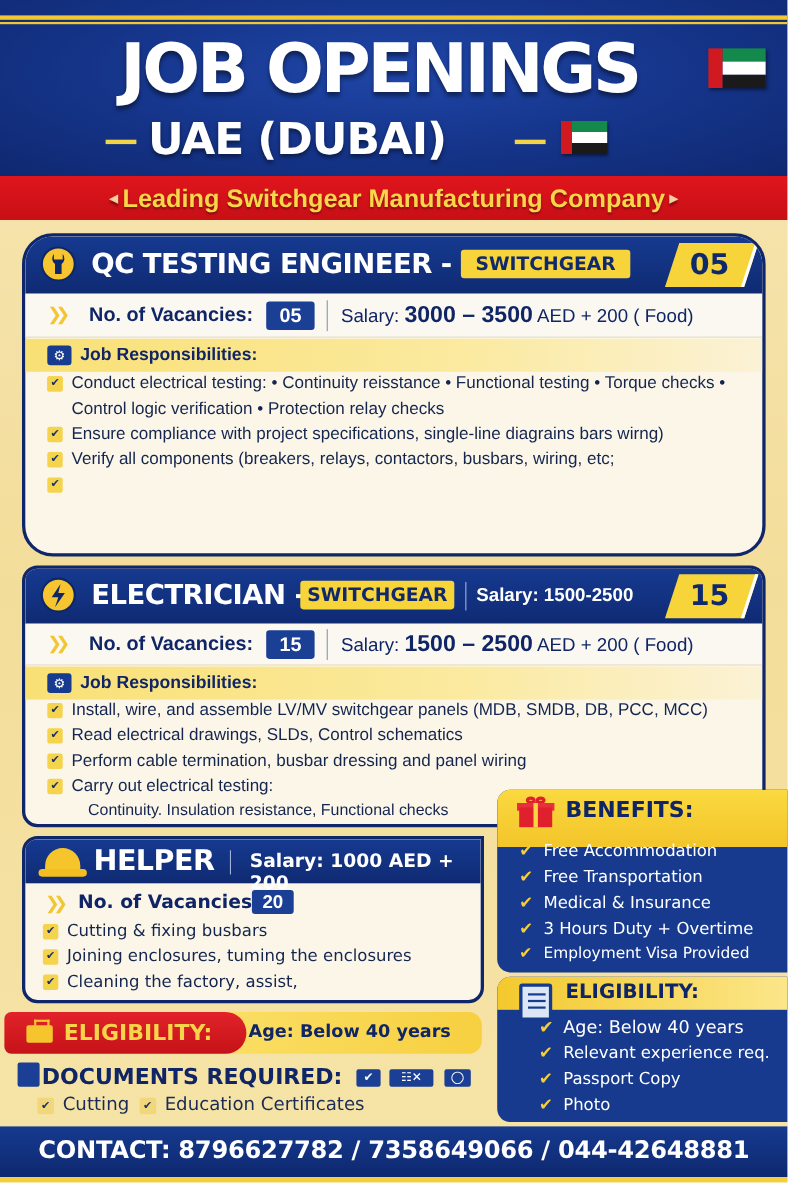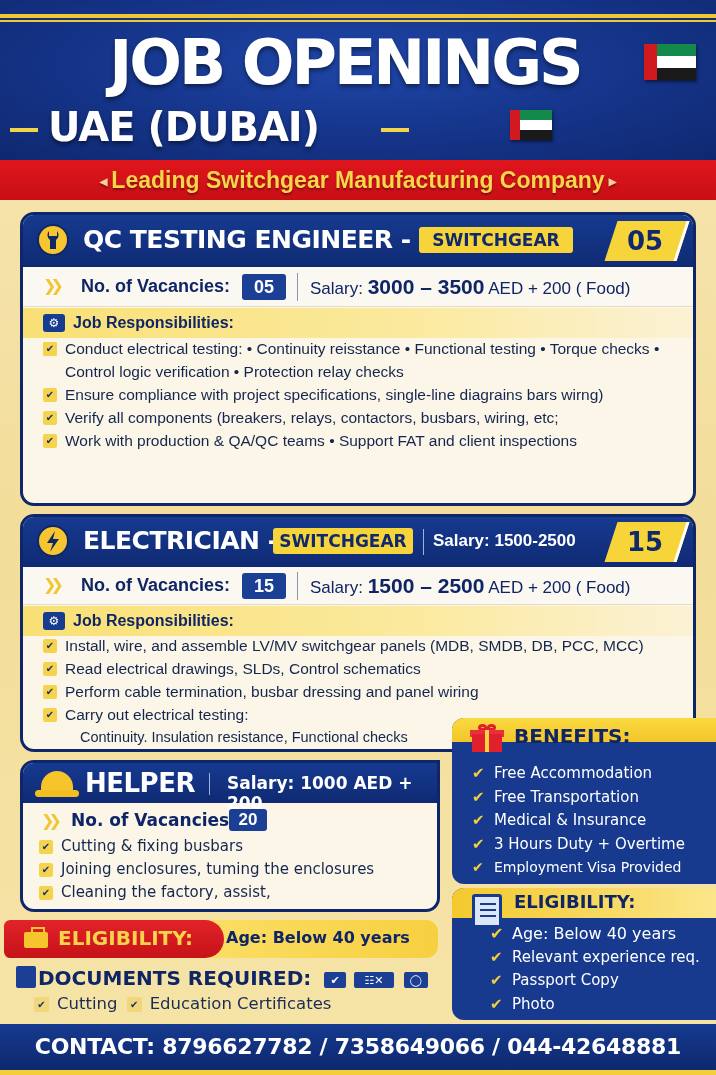--- a/index.html
+++ b/index.html
@@ -21,21 +21,21 @@
     font-family: "DejaVu Sans", sans-serif; font-weight: bold; color: #fff;
     font-size: 62px; letter-spacing: -3px; line-height: 70px;
     text-shadow: 0 3px 4px rgba(0,0,0,0.45);
   }
   .flag { display: inline-block; position: absolute; width: 52px; height: 36px; box-shadow: 1px 2px 3px rgba(0,0,0,0.5); }
   .flag .red { position: absolute; left: 0; top: 0; width: 13px; height: 100%; background: #d11a1f; }
   .flag .g { position: absolute; left: 13px; top: 0; right: 0; height: 33%; background: #138a4c; }
   .flag .w { position: absolute; left: 13px; top: 33%; right: 0; height: 34%; background: #fff; }
   .flag .b { position: absolute; left: 13px; top: 67%; right: 0; height: 33%; background: #1a1a1a; }
   .subtitle {
-    position: absolute; left: 0; top: 102px; width: 592px; 
+    position: absolute; left: 0; top: 102px; width: 592px; text-align: center;
     font-family: "DejaVu Sans", sans-serif; font-weight: bold; color: #fff; font-size: 40px; line-height: 50px;
     letter-spacing: -1px; text-shadow: 0 3px 4px rgba(0,0,0,0.45);
   }
   .dash { display: inline-block; width: 28px; height: 4px; background: #f2d44a; vertical-align: middle; margin: 0 10px; }
   .redbar {
     position: absolute; left: 0; top: 160px; width: 716px; height: 40px;
     background: linear-gradient(180deg, #e0151c 0%, #c80f16 100%);
     text-align: center; color: #f7d64a; font-weight: bold; font-size: 23px; line-height: 40px;
     font-family: "Liberation Sans", sans-serif;
     text-shadow: 0 2px 2px rgba(0,0,0,0.35);
@@ -70,21 +70,21 @@
   .list li .cb {
     position: absolute; left: 0; top: 5px; width: 14px; height: 14px; background: #f5d34d; border-radius: 2px;
     color: #15306f; font-size: 10px; text-align: center; line-height: 14px; font-weight: bold;
   }
   .list li .cont { display: block; }
 
   .benefits {
     position: absolute; left: 452px; top: 718px; width: 264px; height: 166px;
     background: #173a8e; border-radius: 12px 0 0 12px; overflow: hidden;
   }
-  .benefits .bh { height: 24px; background: linear-gradient(180deg, #fbd940, #f2c52a); position: relative; padding-left: 10px; }
+  .benefits .bh { height: 52px; background: linear-gradient(180deg, #fbd940, #f2c52a); position: relative; padding-left: 10px; }
   .gift { position: absolute; left: 18px; top: 6px; width: 34px; height: 28px; }
   .gift .box { position: absolute; left: 2px; top: 10px; width: 30px; height: 18px; background: #e0202c; }
   .gift .lid { position: absolute; left: 0; top: 6px; width: 34px; height: 7px; background: #e8303c; }
   .gift .ribbon { position: absolute; left: 15px; top: 6px; width: 4px; height: 22px; background: #f9d542; }
   .gift .bow1 { position: absolute; left: 8px; top: 0; width: 9px; height: 7px; border: 3px solid #e0202c; border-radius: 50% 50% 0 50%; }
   .gift .bow2 { position: absolute; left: 17px; top: 0; width: 9px; height: 7px; border: 3px solid #e0202c; border-radius: 50% 50% 50% 0; }
   .bh-label { position: absolute; left: 62px; top: 6px; font-weight: bold; font-size: 20px; color: #0f2566; font-family: "DejaVu Sans", sans-serif; }
   .wlist { list-style: none; position: absolute; }
   .wlist li { color: #fff; font-size: 15px; line-height: 23.5px; padding-left: 22px; position: relative; font-family: "DejaVu Sans", sans-serif; }
   .wlist li .ck { position: absolute; left: 0; color: #f5cf3b; font-weight: bold; }
@@ -151,21 +151,21 @@
     <div class="red" style="width:10px;"></div>
       <div class="g" style="left:10px;"></div>
       <div class="w" style="left:10px;"></div>
       <div class="b" style="left:10px;"></div>
   </div>
 </div>
 <div class="redbar">
   <span class="arrow">◀</span><span>Leading Switchgear Manufacturing Company</span><span class="arrow">▶</span>
 </div>
 
-<div class="card" style="left:20px; top:212px; width:676px; height:294px;">
+<div class="card" style="left:20px; top:212px; width:676px; height:294px;border-radius:28px;">
   <div class="card-head" style="height:52px;">
     <div class="icon-circle" style="left:14px; top:9px;">
       <svg width="28" height="28" viewBox="0 0 28 28">
           <path d="M10 5 a6 6 0 0 0 1 9 v9 h6 v-9 a6 6 0 0 0 1 -9 v5 h-8 z" fill="#0e2766"></path>
         </svg>
     </div>
     <div class="job-title" style="left:60px; top:10px; font-size:25px;">QC TESTING ENGINEER -</div>
     <div class="tag" style="left:396px; top:12px; width:154px; height:26px; font-size:17px; line-height:26px;">SWITCHGEAR</div>
     <div class="count-badge" style="left:588px; top:6px; width:72px; height:40px; font-size:26px; line-height:40px;"><span>05</span></div>
   </div>
@@ -180,21 +180,21 @@
   </div>
   <div class="resp-head" style="top:93px;">
     <div class="resp-icon" style="left:20px; top:6px;">⚙</div>
     <div class="resp-label" style="left:50px; top:6px;">Job Responsibilities:</div>
   </div>
   <ul class="list" style="left:20px; top:122px; width:630px;">
     <li><span class="cb">✔</span></li>
     <li><span class="cb">✔</span><span>Conduct electrical testing: • Continuity reisstance • Functional testing • Torque checks • Control logic verification • Protection relay checks</span></li>
     <li><span class="cb">✔</span><span>Ensure compliance with project specifications, single-line diagrains bars wirng)</span></li>
     <li><span class="cb">✔</span><span>Verify all components (breakers, relays, contactors, busbars, wiring, etc;</span></li>
-    <li><span class="cb">✔</span><span>Work with production &amp; QA/QC teams • Support FAT and client inspections</span></li>
+    <li><span class="cb">✔</span></li>
   </ul>
 </div>
 
 <div class="card" style="left:20px; top:514px; width:676px; height:238px;">
   <div class="card-head" style="height:50px;">
     <div class="icon-circle" style="left:14px; top:8px;">
       <svg width="28" height="28" viewBox="0 0 28 28">
           <path d="M16 4 L8 16 h6 l-3 9 l9 -13 h-6 z" fill="#0e2766"></path>
         </svg>
     </div>

